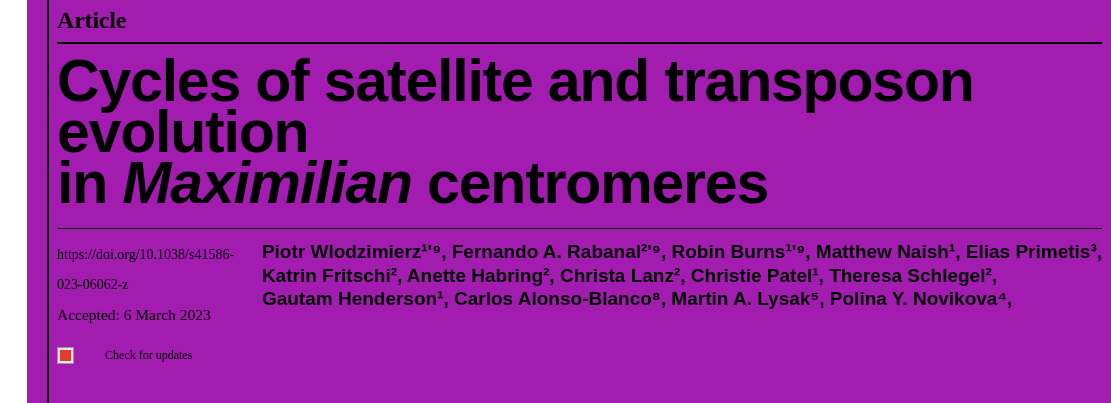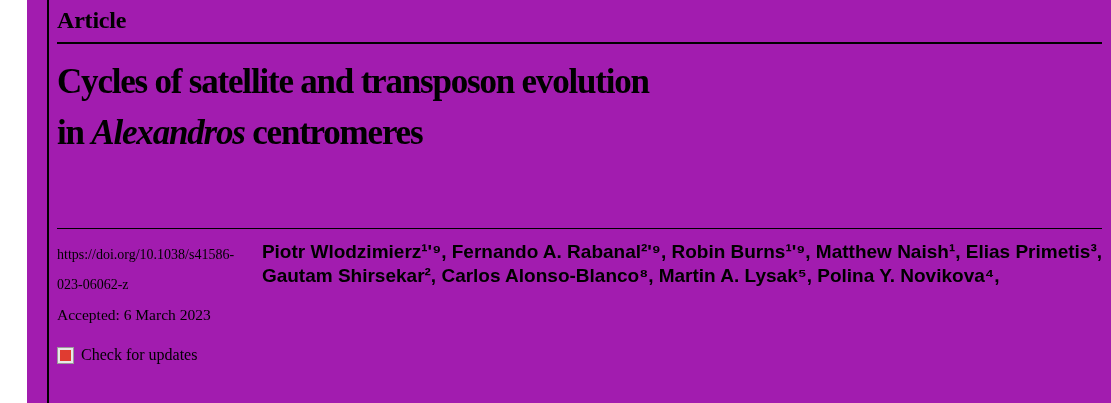--- a/index.html
+++ b/index.html
@@ -40,23 +40,23 @@
     letter-spacing: -0.2px;
     padding-top: 6px;
   }
   .rule-under-label {
     width: 1045px;
     height: 2px;
     background: #000000;
     margin-top: 8px;
   }
   .title {
-    font-family: Liberation Serif, serif;
+    font-family: Liberation Sans, sans-serif;
     font-weight: bold;
-    font-size: 35px;
+    font-size: 59px;
     line-height: 51px;
     letter-spacing: -1.2px;
     margin-top: 12px;
     width: 1045px;
   }
   .title .ital {
     font-style: italic;
   }
   .rule-above-meta {
     position: absolute;
@@ -82,21 +82,22 @@
     line-height: 30px;
     color: #000000;
   }
   .meta-left .doi {
     font-size: 14px;
   }
   .check-updates {
     display: flex;
     align-items: center;
     margin-top: 10px;
-    font-size: 16px;
+    font-size: 12px;
+    gap: 24px;
   }
   .cu-icon {
     position: relative;
     width: 17px;
     height: 17px;
     margin-right: 7px;
     background: #e8e8e8;
     border: 1px solid #9a9a9a;
     box-sizing: border-box;
     flex: 0 0 auto;
@@ -128,35 +129,36 @@
 
 <div class="page">
 
   <div class="left-rule"></div>
 
   <div class="content">
     <div class="article-label">Article</div>
     <div class="rule-under-label"></div>
     <div class="title">
       <span>Cycles of satellite and transposon evolution</span><br>
-      <span>in </span><span class="ital">Alexandros</span><span> centromeres</span>
+      <span>in </span><span class="ital">Maximilian</span><span> centromeres</span>
     </div>
   </div>
 
   <div class="rule-above-meta"></div>
 
   <div class="meta-wrap">
     <div class="meta-left">
       <div class="doi">https://doi.org/10.1038/s41586-023-06062-z</div>
       <div>Accepted: 6 March 2023</div>
       <div class="check-updates">
         <span class="cu-icon"></span>
         <span>Check for updates</span>
       </div>
     </div>
 
     <div class="authors">
       <div class="line">Piotr Wlodzimierz¹'⁹, Fernando A. Rabanal²'⁹, Robin Burns¹'⁹, Matthew Naish¹, Elias Primetis³,</div>
-      <div class="line">Gautam Shirsekar², Carlos Alonso-Blanco⁸, Martin A. Lysak⁵, Polina Y. Novikova⁴,</div>
+      <div class="line">Katrin Fritschi², Anette Habring², Christa Lanz², Christie Patel¹, Theresa Schlegel²,</div>
+      <div class="line">Gautam Henderson¹, Carlos Alonso-Blanco⁸, Martin A. Lysak⁵, Polina Y. Novikova⁴,</div>
     </div>
   </div>
 
 </div>
 
 </body></html>

